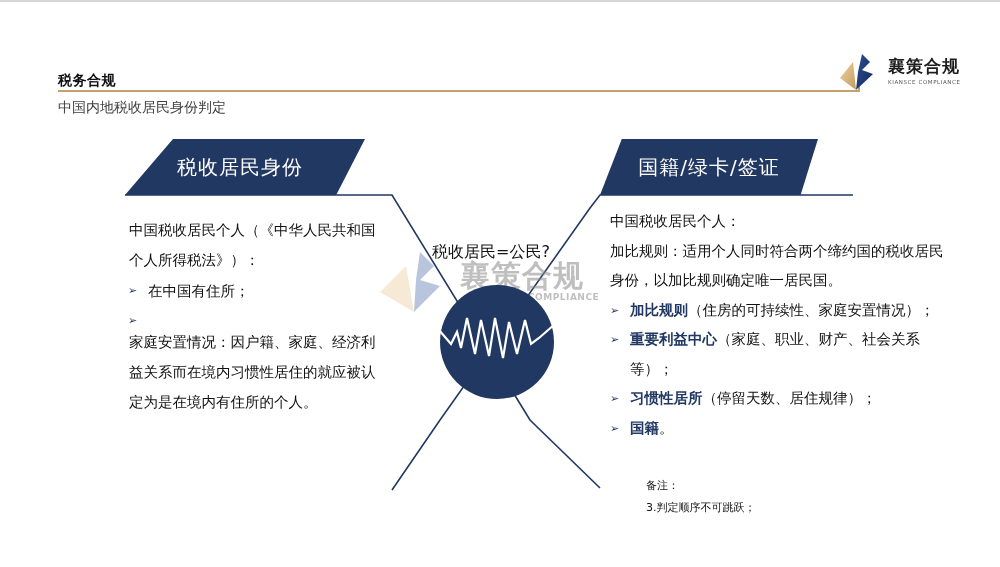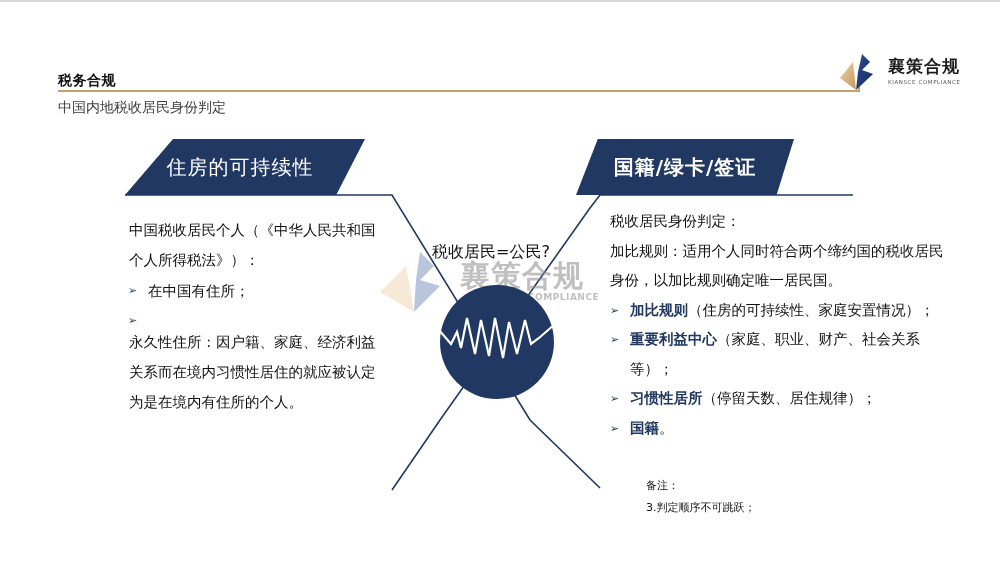--- a/index.html
+++ b/index.html
@@ -13,21 +13,21 @@
     .gold-rule-tick { position: absolute; left: 858px; top: 84px; width: 2px; height: 8px; background: #c3a06e; }
     .subtitle { position: absolute; left: 58px; top: 99px; font-size: 14px; color: #404040; }
 
     .logo { position: absolute; left: 836px; top: 50px; width: 130px; height: 44px; }
     .logo-mark { position: absolute; left: 0; top: 0; width: 50px; height: 44px; }
     .logo-cn { position: absolute; left: 52px; top: 5px; font-size: 17px; font-weight: bold; color: #1d1d1d; letter-spacing: 1px; }
     .logo-en { position: absolute; left: 52px; top: 29px; font-size: 5.5px; color: #555; letter-spacing: 0.6px; white-space: nowrap; }
 
     .banner { position: absolute; height: 56px; background: #213863; color: #fff; font-size: 20px; display: flex; align-items: center; justify-content: center; letter-spacing: 1px; }
     .banner-left { left: 125px; top: 139px; width: 240px; clip-path: polygon(20% 0, 100% 0, 88% 100%, 0 100%); padding-right: 10px; }
-    .banner-right { left: 576px; top: 139px; width: 218px; clip-path: polygon(10% 0, 100% 0, 92% 100%, 0 100%); font-weight: bold; }
+    .banner-right { left: 600px; top: 139px; width: 218px; clip-path: polygon(10% 0, 100% 0, 92% 100%, 0 100%); }
 
     .diagram { position: absolute; left: 0; top: 0; width: 1000px; height: 567px; }
 
     .watermark { position: absolute; left: 380px; top: 252px; width: 220px; height: 60px; opacity: 0.55; }
     .wm-cn { position: absolute; left: 80px; top: 4px; font-size: 30px; font-weight: bold; color: #8b8b8b; letter-spacing: 1px; }
     .wm-en { position: absolute; left: 148px; top: 40px; font-size: 9px; font-weight: bold; color: #8b8b8b; letter-spacing: 0.5px; }
 
     .center-question { position: absolute; left: 432px; top: 242px; font-size: 16px; color: #111; text-align: right; }
 
     .left-text { position: absolute; left: 128px; top: 214px; width: 260px; font-size: 14.5px; line-height: 30px; color: #111; }
@@ -86,42 +86,42 @@
 </div>
 
 <svg style="position:absolute;left:437px;top:282px;width:120px;height:120px;" viewBox="0 0 120 120">
   <circle cx="60" cy="60" r="57" fill="#213863"></circle>
   <polyline points="2,48 14,62 20,50 24,66 30,36 38,72 44,38 52,74 58,36 66,76 72,40 80,72 88,38 94,62 102,56 118,42" fill="none" stroke="#ffffff" stroke-width="2.2" stroke-linejoin="miter"></polyline>
 </svg>
 
 <div class="center-question">税收居民=公民?</div>
 
 <div class="banner banner-left">
-  <span>住房的可持续性</span>
+  <span>税收居民身份</span>
 </div>
 
 <div class="left-text">
   <p class="para">中国税收居民个人（《中华人民共和国个人所得税法》）：</p>
   <div class="bullet">
     <span class="bullet-arrow">➢</span>
     <span>在中国有住所；</span>
   </div>
   <div class="bullet">
     <span class="bullet-arrow">➢</span>
   </div>
   <div class="spacer"></div>
-  <p class="para">永久性住所：因户籍、家庭、经济利益关系而在境内习惯性居住的就应被认定为是在境内有住所的个人。</p>
+  <p class="para">家庭安置情况：因户籍、家庭、经济利益关系而在境内习惯性居住的就应被认定为是在境内有住所的个人。</p>
 </div>
 
 <div class="banner banner-right">
   <span>国籍/绿卡/签证</span>
 </div>
 
 <div class="right-text">
-  <p>税收居民身份判定：</p>
+  <p>中国税收居民个人：</p>
   <p>加比规则：适用个人同时符合两个缔约国的税收居民身份，以加比规则确定唯一居民国。</p>
   <div class="bullet">
     <span class="bullet-arrow">➢</span>
     <b>加比规则</b><span>（住房的可持续性、家庭安置情况）；</span>
   </div>
   <div class="bullet">
     <span class="bullet-arrow">➢</span>
     <b>重要利益中心</b><span>（家庭、职业、财产、社会关系等）；</span>
   </div>
   <div class="bullet">

